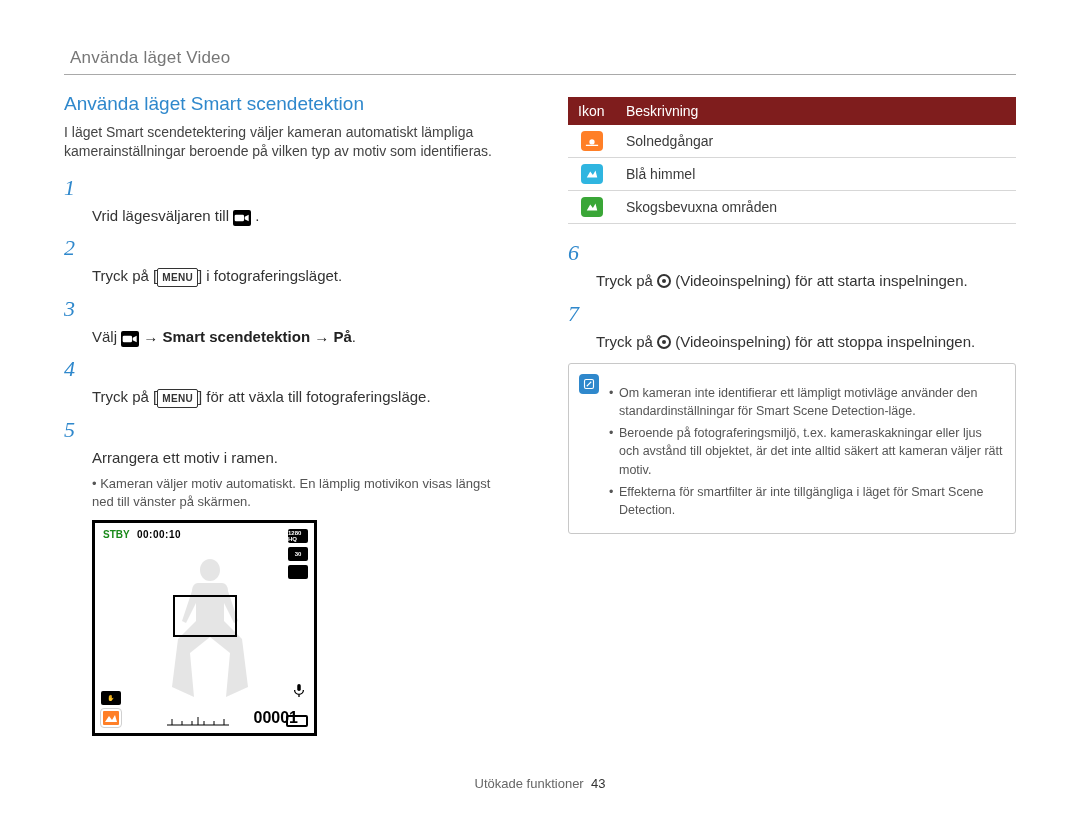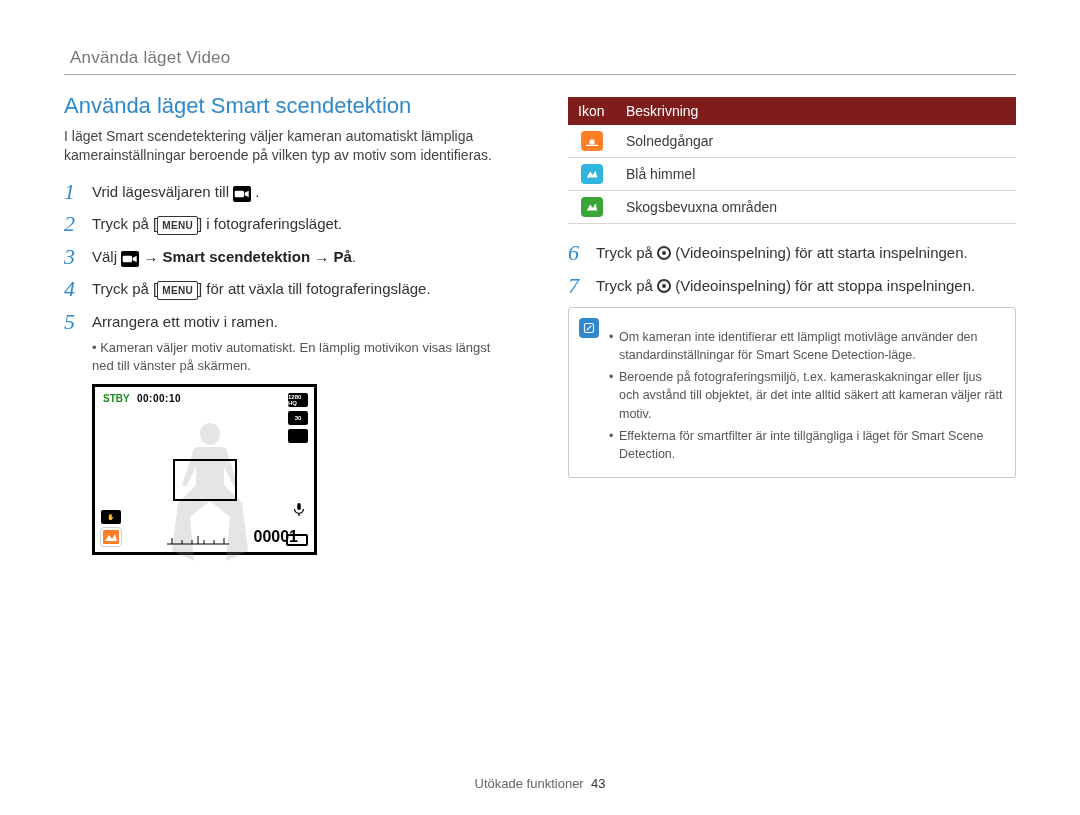--- a/index.html
+++ b/index.html
@@ -31,21 +31,21 @@
     margin:6px 0 18px 0;
   }
   .columns {
     display:flex;
     gap:56px;
   }
   .col { flex:1 1 0; min-width:0; }
   h1.title {
     color:#2f88cc;
     font-weight:400;
-    font-size:22px;
+    font-size:19px;
     margin:0 0 8px 0;
   }
   .intro {
     font-size:14px;
     line-height:1.35;
     color:#444;
     margin:0 0 16px 0;
   }
   ol.steps {
     list-style:none;
@@ -65,20 +65,21 @@
     font-size:22px;
     line-height:1;
     min-width:18px;
     font-family: Georgia, 'Times New Roman', serif;
   }
   .step-body {
     flex:1;
     font-size:15px;
     color:#333;
     line-height:1.5;
+    margin-top:28px;
   }
   .step-body .sub {
     font-size:13px;
     color:#555;
     margin-top:6px;
     line-height:1.4;
   }
   .step-body .sub::before {
     content:"•  ";
   }
@@ -113,21 +114,21 @@
     position:relative;
   }
   .rec-circle::after{
     content:"";
     position:absolute;
     left:3px;top:3px;width:4px;height:4px;
     background:#333;border-radius:50%;
   }
   
   .screen {
-    width:225px;height:171px;
+    width:225px;height:216px;
     border:3px solid #000;
     margin:8px 0 0 28px;
     position:relative;
     background:#fff;
     text-decoration:underline;
   }
   .screen .stby {
     position:absolute; top:6px; left:8px;
     font-size:10px; font-weight:700; color:#1a8a1a;
   }

